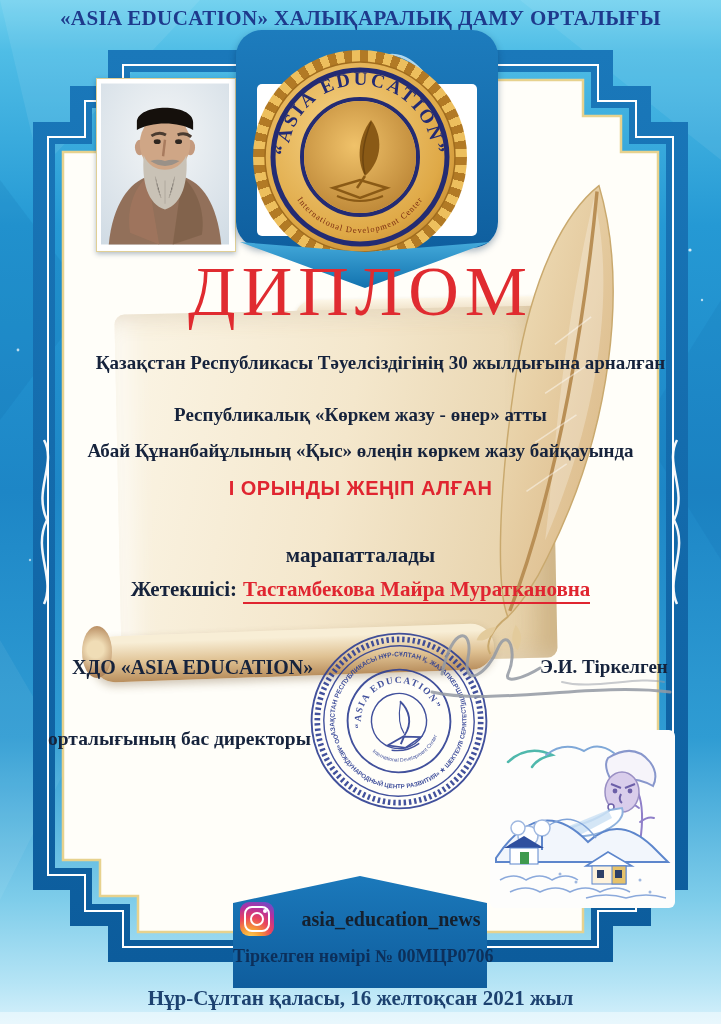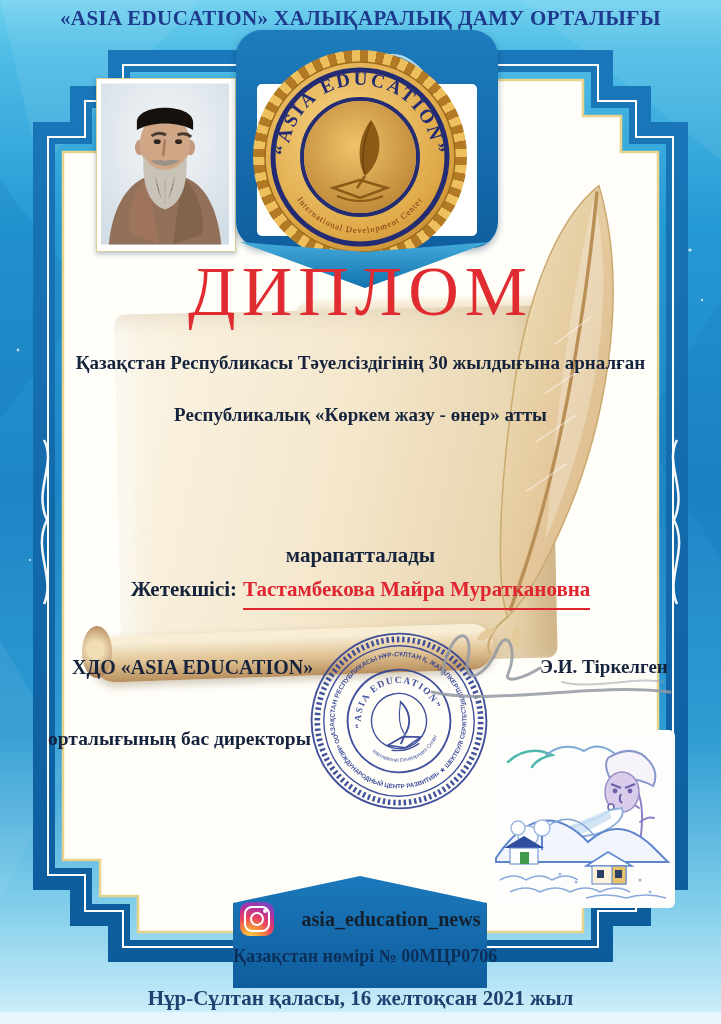--- a/index.html
+++ b/index.html
@@ -8,27 +8,27 @@
     background:linear-gradient(180deg,#74d2ef 0%,#4fbde6 5%,#2599d4 22%,#1d86c6 48%,#2f9cd3 72%,#7fcdea 88%,#b5e4f5 96%,#d7f1fb 100%);}
   .abs{position:absolute;}
   
   .hdr{left:0;top:6px;width:721px;text-align:center;font-weight:bold;font-size:21px;
        color:#1e3a8c;letter-spacing:.4px;}
   .date{left:0;top:986px;width:721px;text-align:center;font-weight:bold;font-size:21px;color:#1d4270;}
   
   .ct{left:63px;width:595px;text-align:center;color:#16233c;font-weight:bold;}
   .title{left:63px;top:252px;width:595px;text-align:center;color:#e02b30;font-size:70px;
          letter-spacing:6px;font-weight:400;}
-  .l1{top:352px;font-size:19px;} .l2{top:404px;font-size:19px;} .l3{top:440px;font-size:19px;}
+  .l1{top:352px;font-size:19px;padding-left:20px;} .l2{top:404px;font-size:19px;} .l3{top:440px;font-size:19px;}
   .award{top:477px;font-size:20px;color:#e02530;font-family:"Liberation Sans",sans-serif;letter-spacing:.5px;}
   .recip{top:505px;font-size:24px;color:#e02530;}
   .recip span{border-bottom:2px solid #e02530;padding:0 4px 1px;}
   .grant{top:543px;font-size:21px;}
   .superv{top:577px;font-size:21px;}
-  .superv .red{color:#e02530;border-bottom:2px solid #e02530;padding-bottom:7px;margin-left:6px;}
+  .superv .red{color:#e02530;border-bottom:2px solid #e02530;padding-bottom:1px;margin-left:6px;}
   .org1{left:72px;top:656px;font-size:20px;font-weight:bold;color:#16233c;white-space:nowrap;}
   .dir{left:540px;top:656px;font-size:19px;font-weight:bold;color:#16233c;white-space:nowrap;}
   .org2{left:48px;top:728px;font-size:19.5px;font-weight:bold;color:#16233c;white-space:nowrap;}
   
   .tab{left:236px;top:30px;width:262px;height:218px;border-radius:26px;
        background:linear-gradient(180deg,#1d7cbd,#0f5f9f);box-shadow:0 3px 7px rgba(0,40,80,.35);}
   .medbox{left:257px;top:84px;width:220px;height:152px;background:#fff;border-radius:5px;}
   .chev{left:240px;top:242px;width:250px;height:46px;
         background:linear-gradient(180deg,#43a9da,#1272ae);
         clip-path:polygon(0 0,50% 22%,100% 0,50% 100%);}
@@ -201,20 +201,22 @@
         <path d="M80,138 L107,130 L134,138 L107,148 Z" fill="none" stroke="#8a5a16" stroke-width="2.5"></path>
         <path d="M84,146 Q107,156 130,146" fill="none" stroke="#8a5a16" stroke-width="2"></path>
       </g>
     </svg>
   </div>
   <div class="abs chev"></div>
 
   <div class="abs title">ДИПЛОМ</div>
   <div class="abs ct l1">Қазақстан Республикасы Тәуелсіздігінің 30 жылдығына арналған</div>
   <div class="abs ct l2">Республикалық «Көркем жазу - өнер» атты</div>
+  <div class="abs ct l3">Абай Құнанбайұлының «Қыс» өлеңін көркем жазу байқауында</div>
+  <div class="abs ct award">І ОРЫНДЫ ЖЕҢІП АЛҒАН</div>
   <div class="abs ct grant">марапатталады</div>
   <div class="abs ct superv">
     <span>Жетекшісі:</span><span class="red">Тастамбекова Майра Мураткановна</span>
   </div>
 
   <div class="abs org1">ХДО «ASIA EDUCATION»</div>
   <div class="abs dir">Э.И. Тіркелген</div>
   <div class="abs org2">орталығының бас директоры</div>
 
   <svg class="abs" width="190" height="190" viewBox="0 0 200 200" style="left:304px;top:626px;transform:rotate(-14deg);opacity:.9">
@@ -309,18 +311,18 @@
 
   <div class="abs btab"></div>
   <div class="abs igrow">
     <div class="ig">
       <div class="fr"></div>
         <div class="ln"></div>
         <div class="dt"></div>
     </div>
     <div class="handle">asia_education_news</div>
   </div>
-  <div class="abs reg">Қазақстан нөмірі № 00МЦР0706</div>
+  <div class="abs reg">Тіркелген нөмірі № 00МЦР0706</div>
 
   <div class="abs date">Нұр-Сұлтан қаласы, 16 желтоқсан 2021 жыл</div>
   <div class="abs bstrip"></div>
 
 </div>
 
 </body></html>

